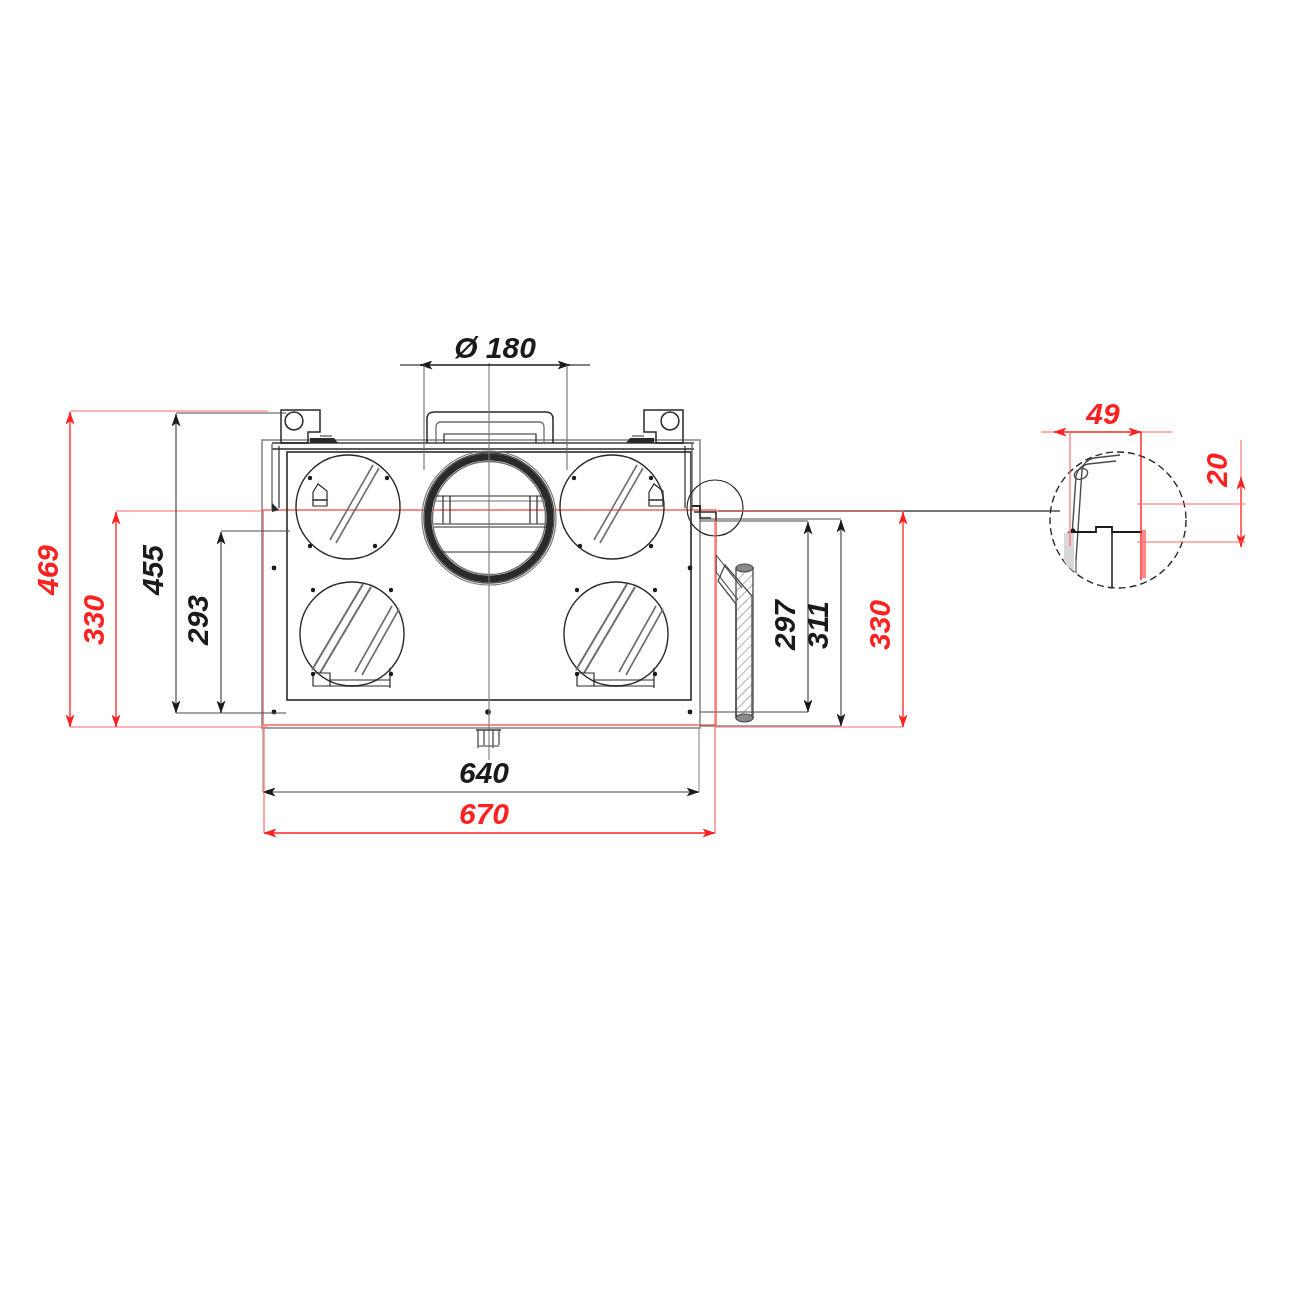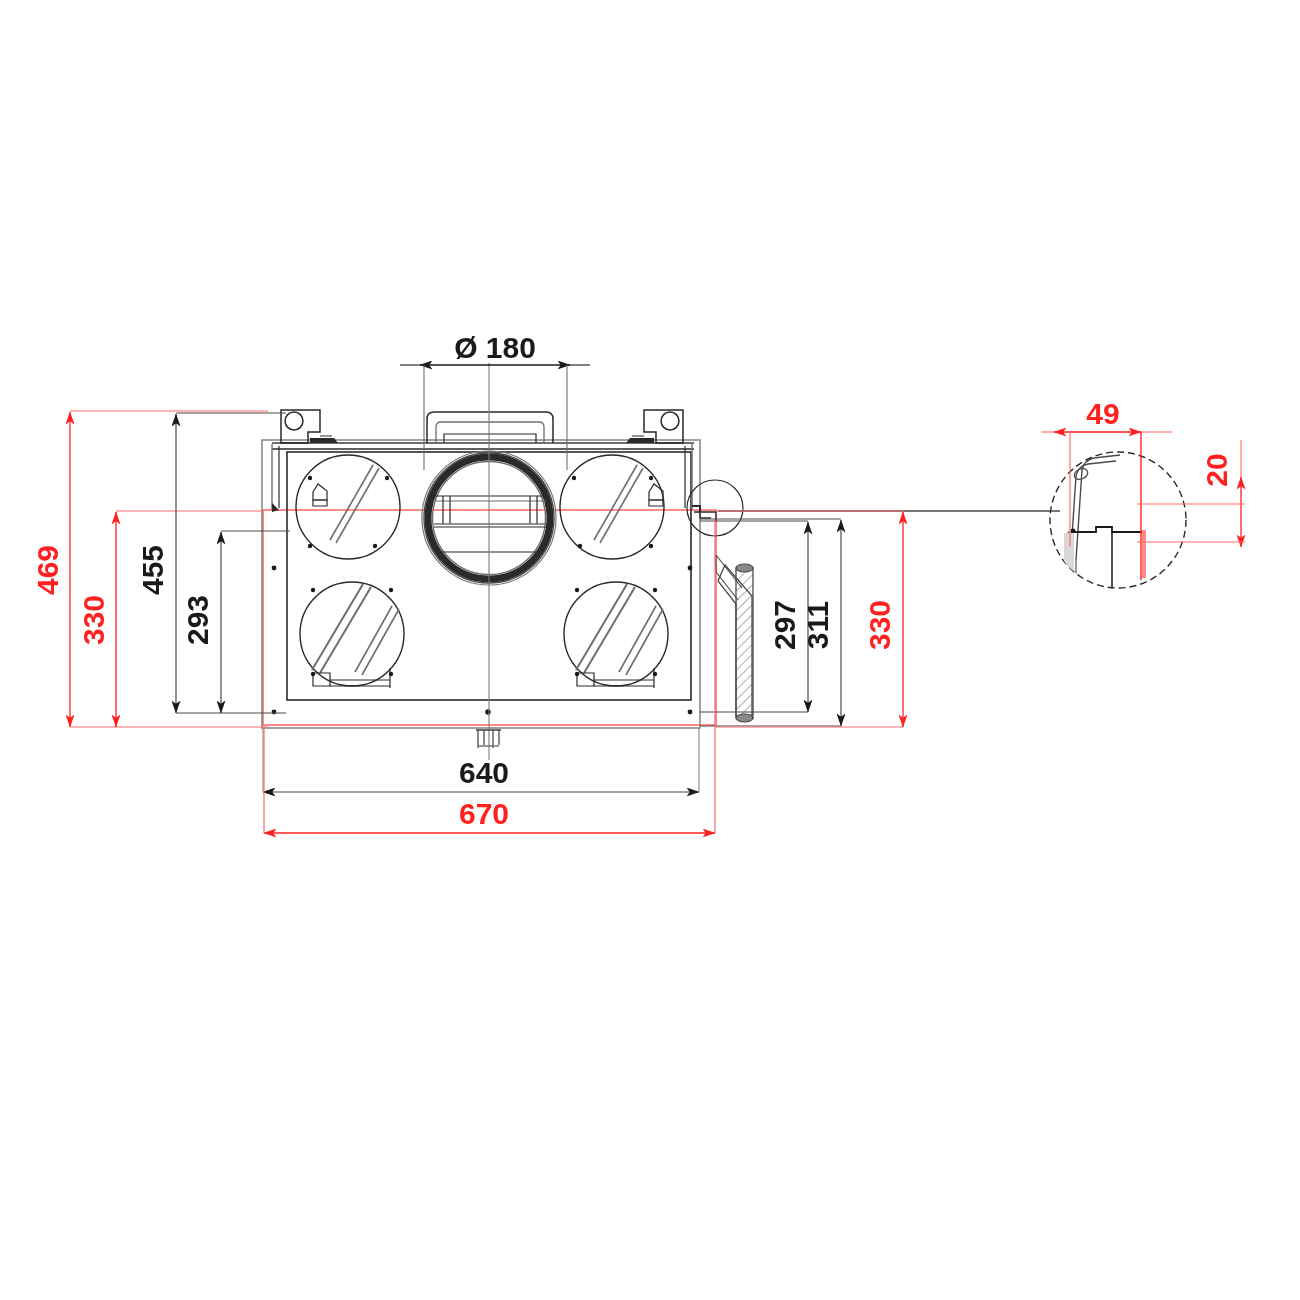--- a/index.html
+++ b/index.html
@@ -1,19 +1,19 @@
 <!DOCTYPE html>
 <html><head>
 <meta charset="utf-8">
 <title>Technical Drawing</title>
 <style>
   html,body{margin:0;padding:0;background:#ffffff;}
   body{width:1300px;height:1300px;overflow:hidden;
        font-family:"Liberation Sans",sans-serif;}
-  #stage{position:relative;width:1300px;height:1300px;background:#fff;}
+  #stage{position:relative;width:1300px;height:1300px;background:#fff;font-style:italic;}
   svg#dwg{position:absolute;left:0;top:0;width:1300px;height:1300px;display:block;}
   .dimtext{font-family:"Liberation Sans",sans-serif;font-weight:700;}
 </style>
 </head>
 <body>
 
 <div id="stage">
 <svg id="dwg" viewBox="0 0 1300 1300">
 
   <defs>

